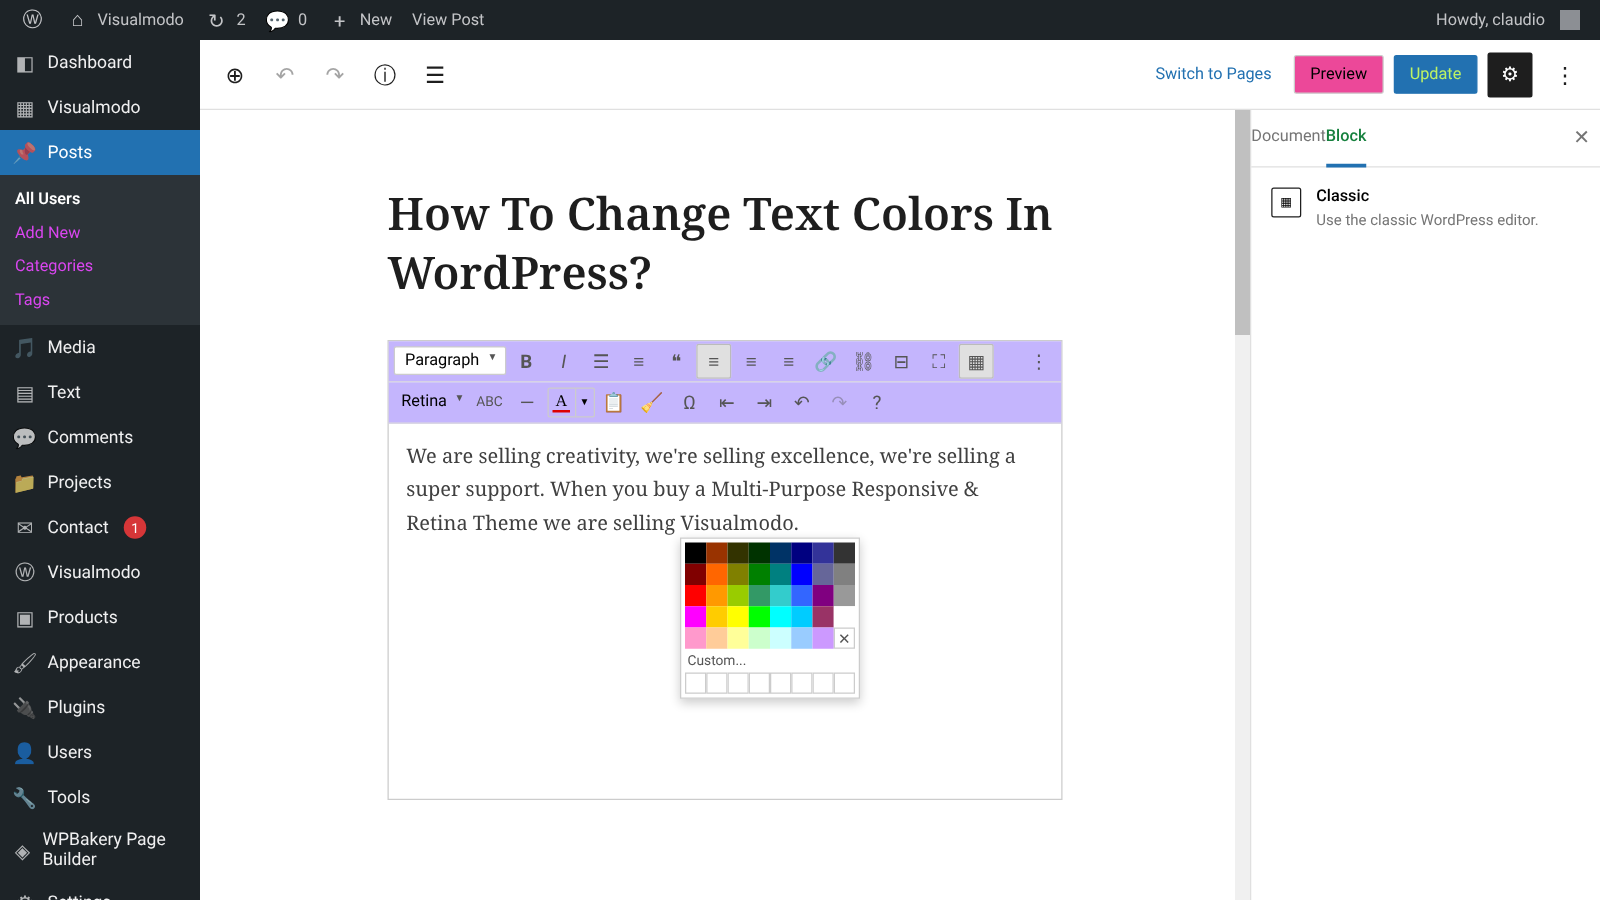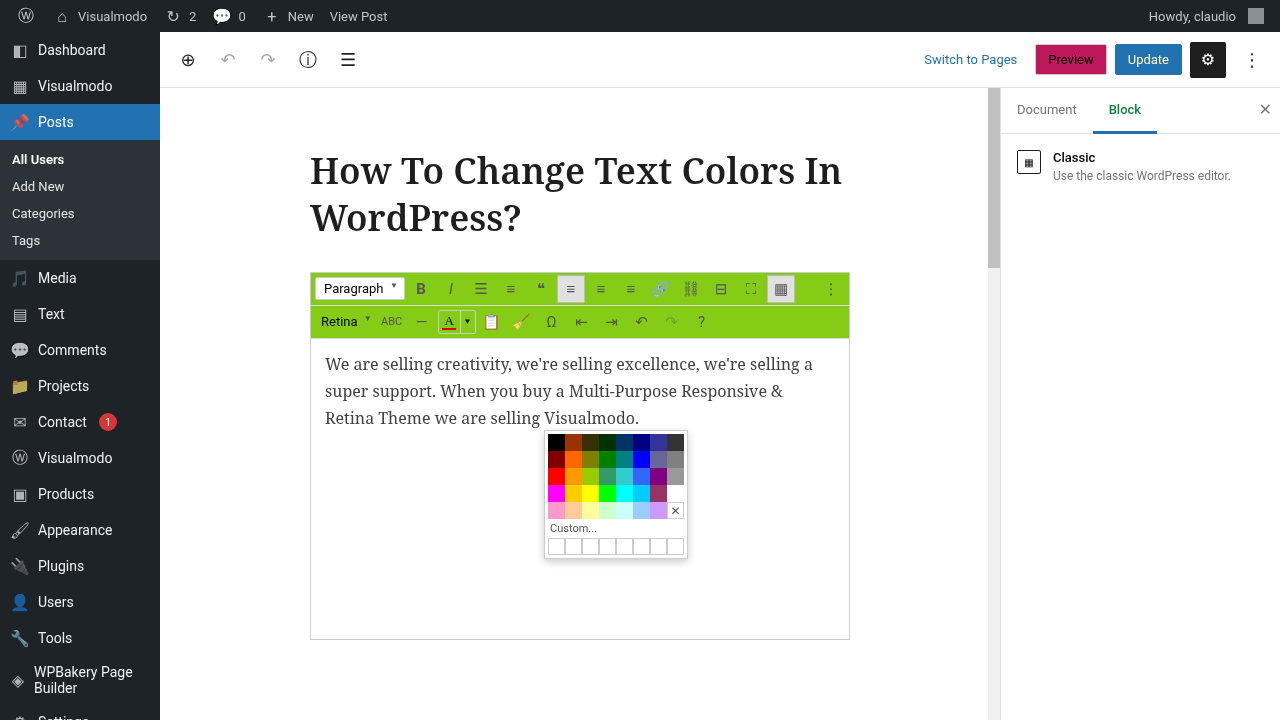--- a/index.html
+++ b/index.html
@@ -9,59 +9,59 @@
 .adminbar-item{display:flex;align-items:center;gap:6px;padding:0 8px;height:32px;cursor:pointer;color:#c3c4c7}
 .ab-icon{width:20px;height:20px;display:flex;align-items:center;justify-content:center;font-size:16px}
 .avatar{width:16px;height:16px;background:#8c8f94;display:inline-block;margin-left:6px}
 .container{display:flex;height:688px}
 .sidebar{width:160px;background:#1d2327;color:#c3c4c7;font-size:14px;flex-shrink:0}
 .menu-item{display:flex;align-items:center;gap:8px;padding:8px 10px;cursor:pointer;color:#f0f0f1}
 .menu-item.current{background:#2271b1;color:#fff;position:relative}
 .menu-item.current::after{content:"";position:absolute;right:-8px;top:50%;transform:translateY(-50%);border:8px solid transparent;border-right-color:#f0f0f1}
 .menu-icon{width:20px;height:20px;display:flex;align-items:center;justify-content:center;font-size:16px;opacity:.7}
 .submenu{background:#2c3338;padding:6px 0}
-.submenu-item{padding:6px 12px;font-size:13px;color:#e5e5e5;cursor:pointer}
+.submenu-item{padding:6px 12px;font-size:13px;color:#d946ef;cursor:pointer}
 .submenu-item.current{color:#fff;font-weight:600}
 .badge{background:#d63638;color:#fff;border-radius:9px;padding:0 6px;font-size:11px;min-width:18px;height:18px;display:inline-flex;align-items:center;justify-content:center;margin-left:4px}
 .main{flex:1;display:flex;flex-direction:column;background:#fff;position:relative}
 .editor-header{height:56px;border-bottom:1px solid #e0e0e0;display:flex;align-items:center;justify-content:space-between;padding:0 10px}
 .header-left{display:flex;align-items:center;gap:4px}
 .header-right{display:flex;align-items:center;gap:8px}
 .hbtn{width:36px;height:36px;display:flex;align-items:center;justify-content:center;cursor:pointer;border-radius:2px;color:#1e1e1e;font-size:18px}
 .link-btn{color:#2271b1;cursor:pointer;font-size:13px;padding:6px 10px}
-.btn{border:1px solid #ccc;background:#be185d;padding:7px 12px;border-radius:2px;font-size:13px;cursor:pointer}
-.btn-primary{background:#2271b1;border-color:#2271b1;color:#fef9c3}
+.btn{border:1px solid #ccc;background:#ec4899;padding:7px 12px;border-radius:2px;font-size:13px;cursor:pointer}
+.btn-primary{background:#2271b1;border-color:#2271b1;color:#bef264}
 .btn-square{background:#1e1e1e;color:#fff;width:36px;height:36px;display:flex;align-items:center;justify-content:center;border-radius:2px;cursor:pointer}
 .editor-body{flex:1;display:flex;overflow:hidden}
 .canvas{flex:1;overflow-y:auto;padding:60px 0 0;position:relative}
 .canvas-inner{max-width:580px;margin:0 auto;padding:0 20px}
 .title{font-family:"Noto Serif",Georgia,serif;font-size:36px;font-weight:600;color:#1e1e1e;line-height:1.3;margin-bottom:30px}
 .classic-block{border:1px solid #ccc}
-.toolbar{background:#84cc16;border-bottom:1px solid #ddd;padding:2px 4px;display:flex;align-items:center;flex-wrap:wrap;gap:2px}
+.toolbar{background:#c4b5fd;border-bottom:1px solid #ddd;padding:2px 4px;display:flex;align-items:center;flex-wrap:wrap;gap:2px}
 .tb-select{border:1px solid #ccc;background:#fff;padding:3px 20px 3px 8px;font-size:13px;position:relative;border-radius:2px;cursor:pointer;min-width:90px}
 .tb-select::after{content:"▼";position:absolute;right:6px;font-size:8px;color:#555}
 .tb-btn{width:28px;height:28px;display:flex;align-items:center;justify-content:center;cursor:pointer;border-radius:2px;color:#555;font-size:15px}
 .tb-btn.active{background:#e0e0e0;box-shadow:inset 0 0 0 1px #bbb}
 .tb-formats{padding:3px 18px 3px 6px;font-size:13px;position:relative;cursor:pointer}
 .tb-formats::after{content:"▼";position:absolute;right:4px;font-size:8px;color:#555}
 .tb-color{display:flex;border:1px solid #ccc;border-radius:2px;height:24px}
 .tb-color-a{width:22px;display:flex;flex-direction:column;align-items:center;justify-content:center;font-size:13px;font-family:serif;border-right:1px solid #ccc}
 .tb-color-a span{width:14px;height:2px;background:#d00;margin-top:-1px}
 .tb-color-dd{width:14px;display:flex;align-items:center;justify-content:center;font-size:8px}
 .content{padding:12px 14px;font-family:"Noto Serif",Georgia,serif;font-size:16px;line-height:1.7;color:#404040;min-height:300px}
 .color-picker{position:absolute;top:342px;left:384px;background:#fff;border:1px solid #ccc;box-shadow:0 3px 8px rgba(0,0,0,.2);padding:3px;z-index:100}
 .color-grid{display:grid;grid-template-columns:repeat(8,17px);gap:0}
 .color-cell{width:17px;height:17px;cursor:pointer}
 .color-close{width:17px;height:17px;display:flex;align-items:center;justify-content:center;font-size:12px;color:#555;cursor:pointer;border:1px solid #ccc}
 .custom-label{font-size:11px;color:#555;padding:3px 2px}
 .custom-row{display:flex;gap:0}
 .custom-cell{width:17px;height:17px;border:1px solid #ccc;background:#fff}
 .inspector{width:280px;border-left:1px solid #e0e0e0;background:#fff;flex-shrink:0}
 .insp-tabs{display:flex;border-bottom:1px solid #e0e0e0;position:relative}
-.insp-tab{padding:14px 16px;font-size:13px;cursor:pointer;color:#757575}
+.insp-tab{padding:14px 0;font-size:13px;cursor:pointer;color:#757575}
 .insp-tab.active{color:#15803d;font-weight:500;border-bottom:3px solid #2271b1;margin-bottom:-1px}
 .insp-close{position:absolute;right:8px;top:12px;cursor:pointer;color:#757575;font-size:16px}
 .insp-body{padding:16px;display:flex;gap:12px}
 .insp-icon{width:24px;height:24px;border:1px solid #1e1e1e;border-radius:2px;display:flex;align-items:center;justify-content:center;font-size:10px;flex-shrink:0}
 .insp-title{font-size:13px;font-weight:500;margin-bottom:4px}
 .insp-desc{font-size:12px;color:#757575}
 .scrollbar{position:absolute;right:0;top:0;width:12px;height:100%;background:#f0f0f0}
 .scrollbar-thumb{width:12px;background:#c0c0c0;height:180px;position:absolute;top:0}
 </style>
 </head>

